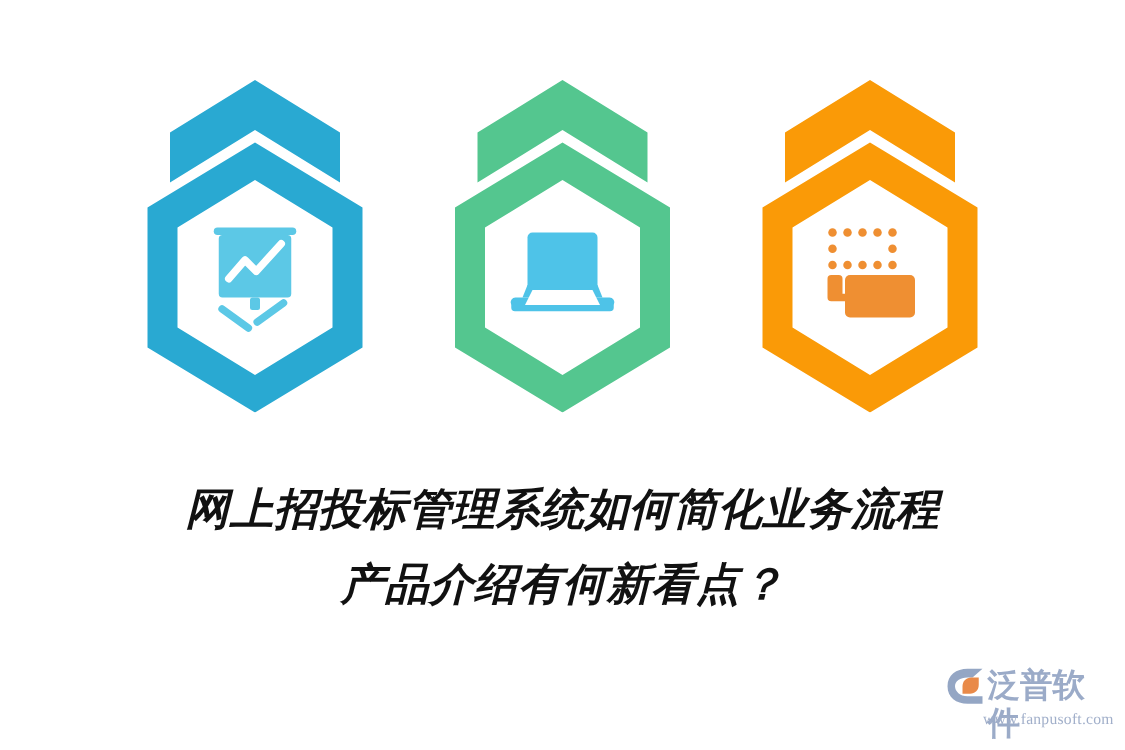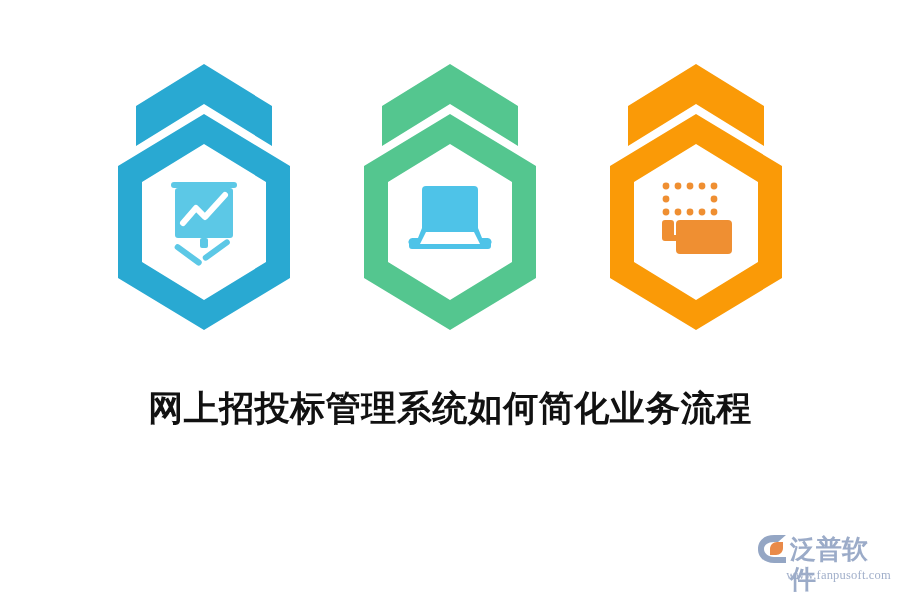--- a/index.html
+++ b/index.html
@@ -55,20 +55,21 @@
     top: 378px;
     width: 900px;
     text-align: center;
     color: #0c0c0c;
     font-weight: bold;
     font-size: 35px;
     line-height: 60px;
     letter-spacing: 0.5px;
     font-family: "DejaVu Sans", "Liberation Sans", sans-serif;
     white-space: nowrap;
+    font-style: italic;
   }
   #headline .hl-line {
     display: block;
     color: #111111;
   }
 
   
   #watermark {
     position: absolute;
     right: 8px;
@@ -177,20 +178,21 @@
           <path d="M56 161 a3 3 0 0 1 3 -3 h6 a3 3 0 0 1 3 3 v12 h8 a3 3 0 0 1 0 6 h-17 a3 3 0 0 1 -3 -3 Z"></path>
           <rect x="70" y="158" width="56" height="34" rx="4"></rect>
         </g>
       </svg>
     </div>
 
   </div>
 
   <div id="headline">
     <span class="hl-line">网上招投标管理系统如何简化业务流程</span>
+    <span class="hl-line">产品介绍有何新看点？</span>
   </div>
 
   <div id="watermark">
     <div class="wm-top">
       <svg class="wm-mark" viewBox="0 0 32 30" xmlns="http://www.w3.org/2000/svg">
         <path fill="#8c9fc0" d="M2 15 C2 6 9 1 18 1 L30 1 L22 8 L18 8 C12 8 8 11 8 15 C8 19 12 23 18 23 L30 23 L30 29 L18 29 C9 29 2 24 2 15 Z"></path>
         <path fill="#e8813a" d="M14 15 C14 11 17 8 21 8 L27 8 L27 14 C27 18 24 21 20 21 L14 21 Z"></path>
       </svg>
       <span class="wm-name">泛普软件</span>
     </div>

